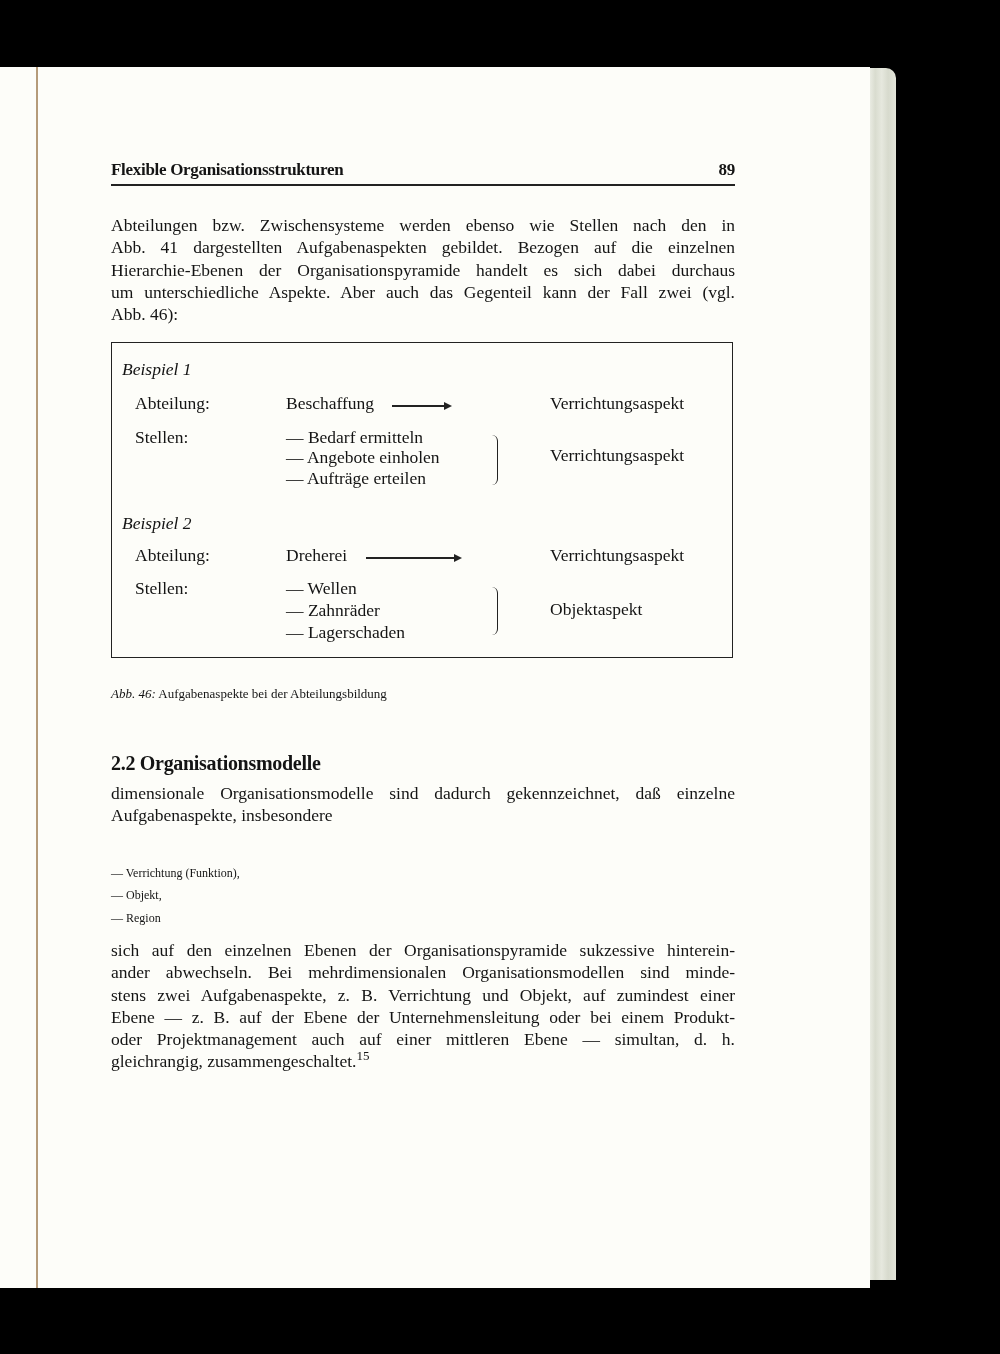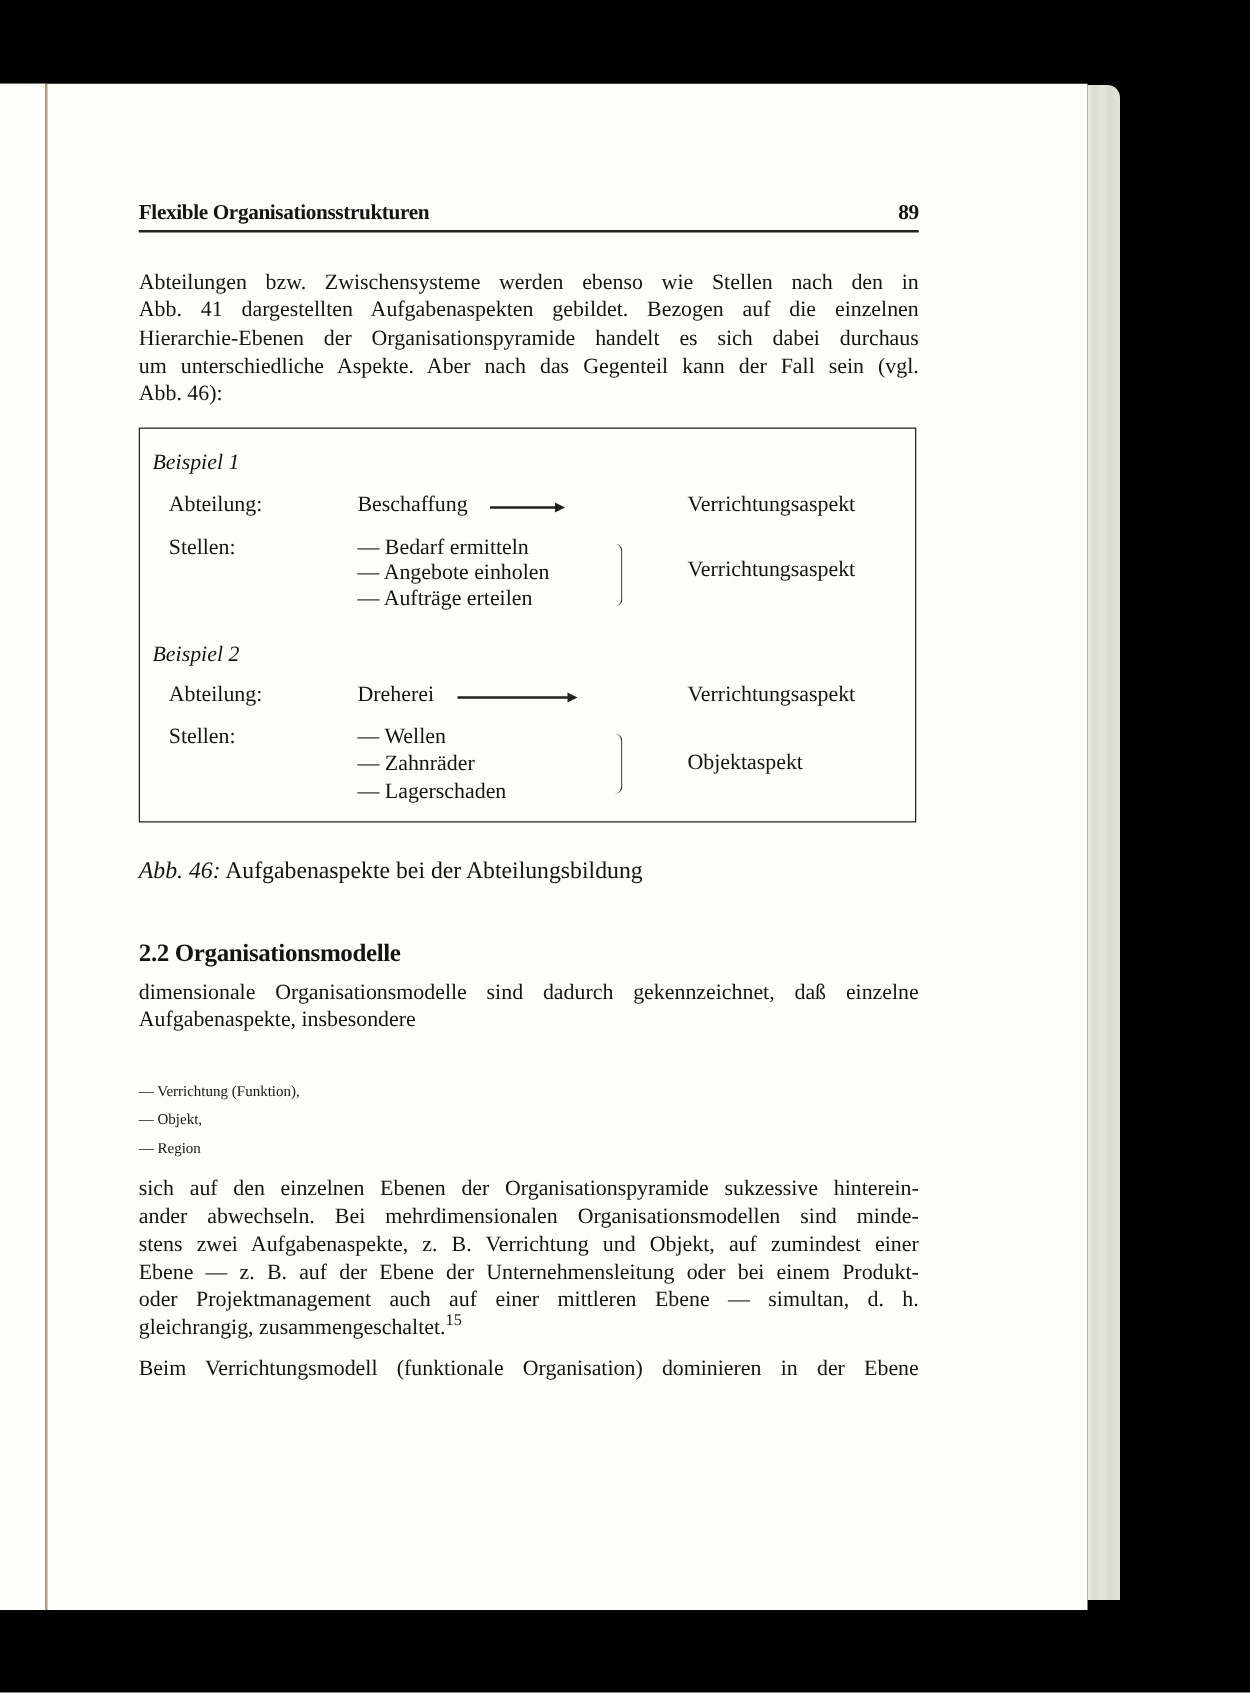--- a/index.html
+++ b/index.html
@@ -49,21 +49,21 @@
     position: absolute; height: 1.5px; background: #222;
   }
   .arrow::after {
     content: ""; position: absolute; right: -2px; top: -3.5px;
     border-left: 8px solid #222; border-top: 4px solid transparent; border-bottom: 4px solid transparent;
   }
   .brace {
     position: absolute; width: 8px; border-right: 1.5px solid #222;
     border-radius: 0 6px 6px 0;
   }
-  .caption { position: absolute; left: 111px; top: 686px; font-size: 19px; white-space: nowrap; }
+  .caption { position: absolute; left: 111px; top: 686px; font-size: 13px; white-space: nowrap; }
   .section-heading {
     position: absolute; left: 111px; top: 752px; font-size: 20px; font-weight: bold; letter-spacing: -0.3px;
   }
   .list { position: absolute; left: 111px; font-size: 12px; line-height: 22.3px; }
   .list-item { display: block; white-space: nowrap; }
   sup { font-size: 13px; line-height: 0; }
 </style>
 </head>
 <body>
 
@@ -75,21 +75,21 @@
 <div class="running-head">
   <span class="title">Flexible Organisationsstrukturen</span>
   <span class="pageno">89</span>
 </div>
 <div class="head-rule"></div>
 
 <div class="para" style="top:214px;">
   <span class="line">Abteilungen bzw. Zwischensysteme werden ebenso wie Stellen nach den in</span>
   <span class="line">Abb. 41 dargestellten Aufgabenaspekten gebildet. Bezogen auf die einzelnen</span>
   <span class="line">Hierarchie-Ebenen der Organisationspyramide handelt es sich dabei durchaus</span>
-  <span class="line">um unterschiedliche Aspekte. Aber nach das Gegenteil kann der Fall sein (vgl.</span>
+  <span class="line">um unterschiedliche Aspekte. Aber auch das Gegenteil kann der Fall zwei (vgl.</span>
   <span class="line last">Abb. 46):</span>
 </div>
 
 <div class="figure-box">
 
   <span class="fig-text italic" style="left:10px; top:16px;">Beispiel 1</span>
   <span class="fig-text" style="left:23px; top:50px;">Abteilung:</span>
   <span class="fig-text" style="left:174px; top:50px;">Beschaffung</span>
   <div class="arrow" style="left:280px; top:62px; width:58px;"></div>
   <span class="fig-text" style="left:438px; top:50px;">Verrichtungsaspekt</span>
@@ -134,14 +134,13 @@
 <div class="para" style="top:939px;">
   <span class="line">sich auf den einzelnen Ebenen der Organisationspyramide sukzessive hinterein-</span>
   <span class="line">ander abwechseln. Bei mehrdimensionalen Organisationsmodellen sind minde-</span>
   <span class="line">stens zwei Aufgabenaspekte, z. B. Verrichtung und Objekt, auf zumindest einer</span>
   <span class="line">Ebene — z. B. auf der Ebene der Unternehmensleitung oder bei einem Produkt-</span>
   <span class="line">oder Projektmanagement auch auf einer mittleren Ebene — simultan, d. h.</span>
   <span class="line last"><span>gleichrangig, zusammengeschaltet.</span><sup>15</sup></span>
 </div>
 
 <div class="para" style="top:1083px;">
-  <span class="line">Beim Verrichtungsmodell (funktionale Organisation) dominieren in der Ebene</span>
 </div>
 
 </body></html>

